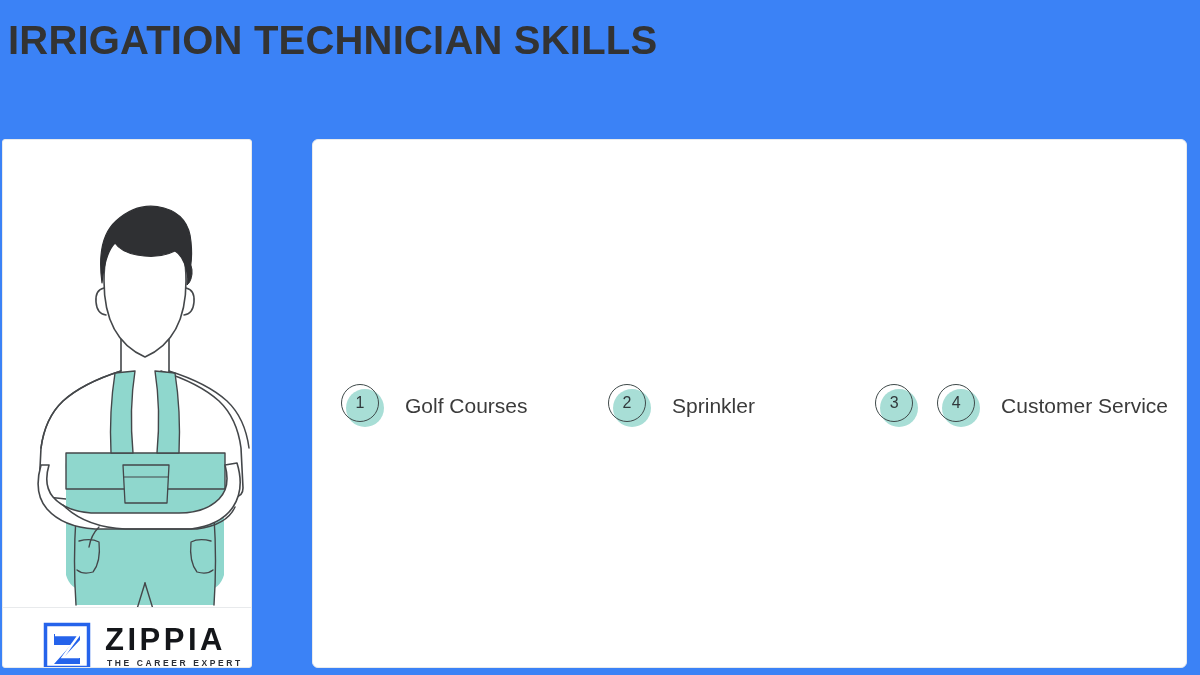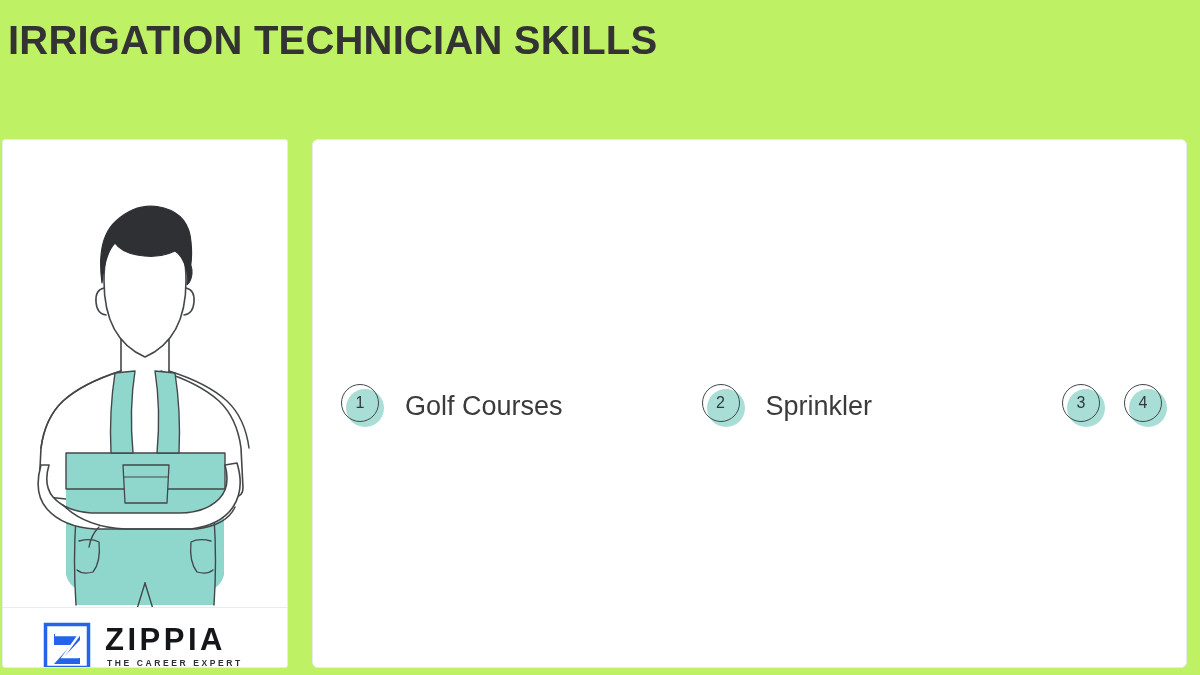--- a/index.html
+++ b/index.html
@@ -10,21 +10,21 @@
     height: 675px;
     background: #ffffff;
     font-family: "Liberation Sans", "DejaVu Sans", sans-serif;
     overflow: hidden;
   }
 
   .page {
     position: relative;
     width: 1200px;
     height: 675px;
-    background: #bef264;
+    background: #3b82f6;
     text-decoration: underline;
   }
 
   
   .page-title {
     position: absolute;
     left: 8px;
     top: 16px;
     font-size: 40px;
     font-weight: 700;
@@ -32,21 +32,21 @@
     color: #333333;
     white-space: nowrap;
     line-height: 48px;
   }
 
   
   .illus-panel {
     position: absolute;
     left: 2px;
     top: 139px;
-    width: 286px;
+    width: 250px;
     height: 529px;
     border: 1px solid #e8eaec;
     border-radius: 3px;
     background: #ffffff;
     overflow: hidden;
   }
 
   .illus-figure {
     position: absolute;
     left: 0;
@@ -156,21 +156,21 @@
     height: 38px;
     display: flex;
     align-items: center;
     justify-content: center;
     font-size: 16px;
     color: #31393c;
     line-height: 1;
   }
 
   .skill-label {
-    font-size: 27px;
+    font-size: 21px;
     color: #3b3b3b;
     line-height: 26px;
     white-space: nowrap;
   }
 </style>
 </head>
 <body>
 
 <div class="page">
 
@@ -277,18 +277,19 @@
           <span class="num">3</span>
         </span>
       </div>
 
       <div class="skill-item">
         <span class="badge">
           <span class="disc"></span>
           <span class="ring"></span>
           <span class="num">4</span>
         </span>
+        <span class="skill-label">Customer Service</span>
       </div>
 
     </div>
   </div>
 
 </div>
 
 </body></html>

